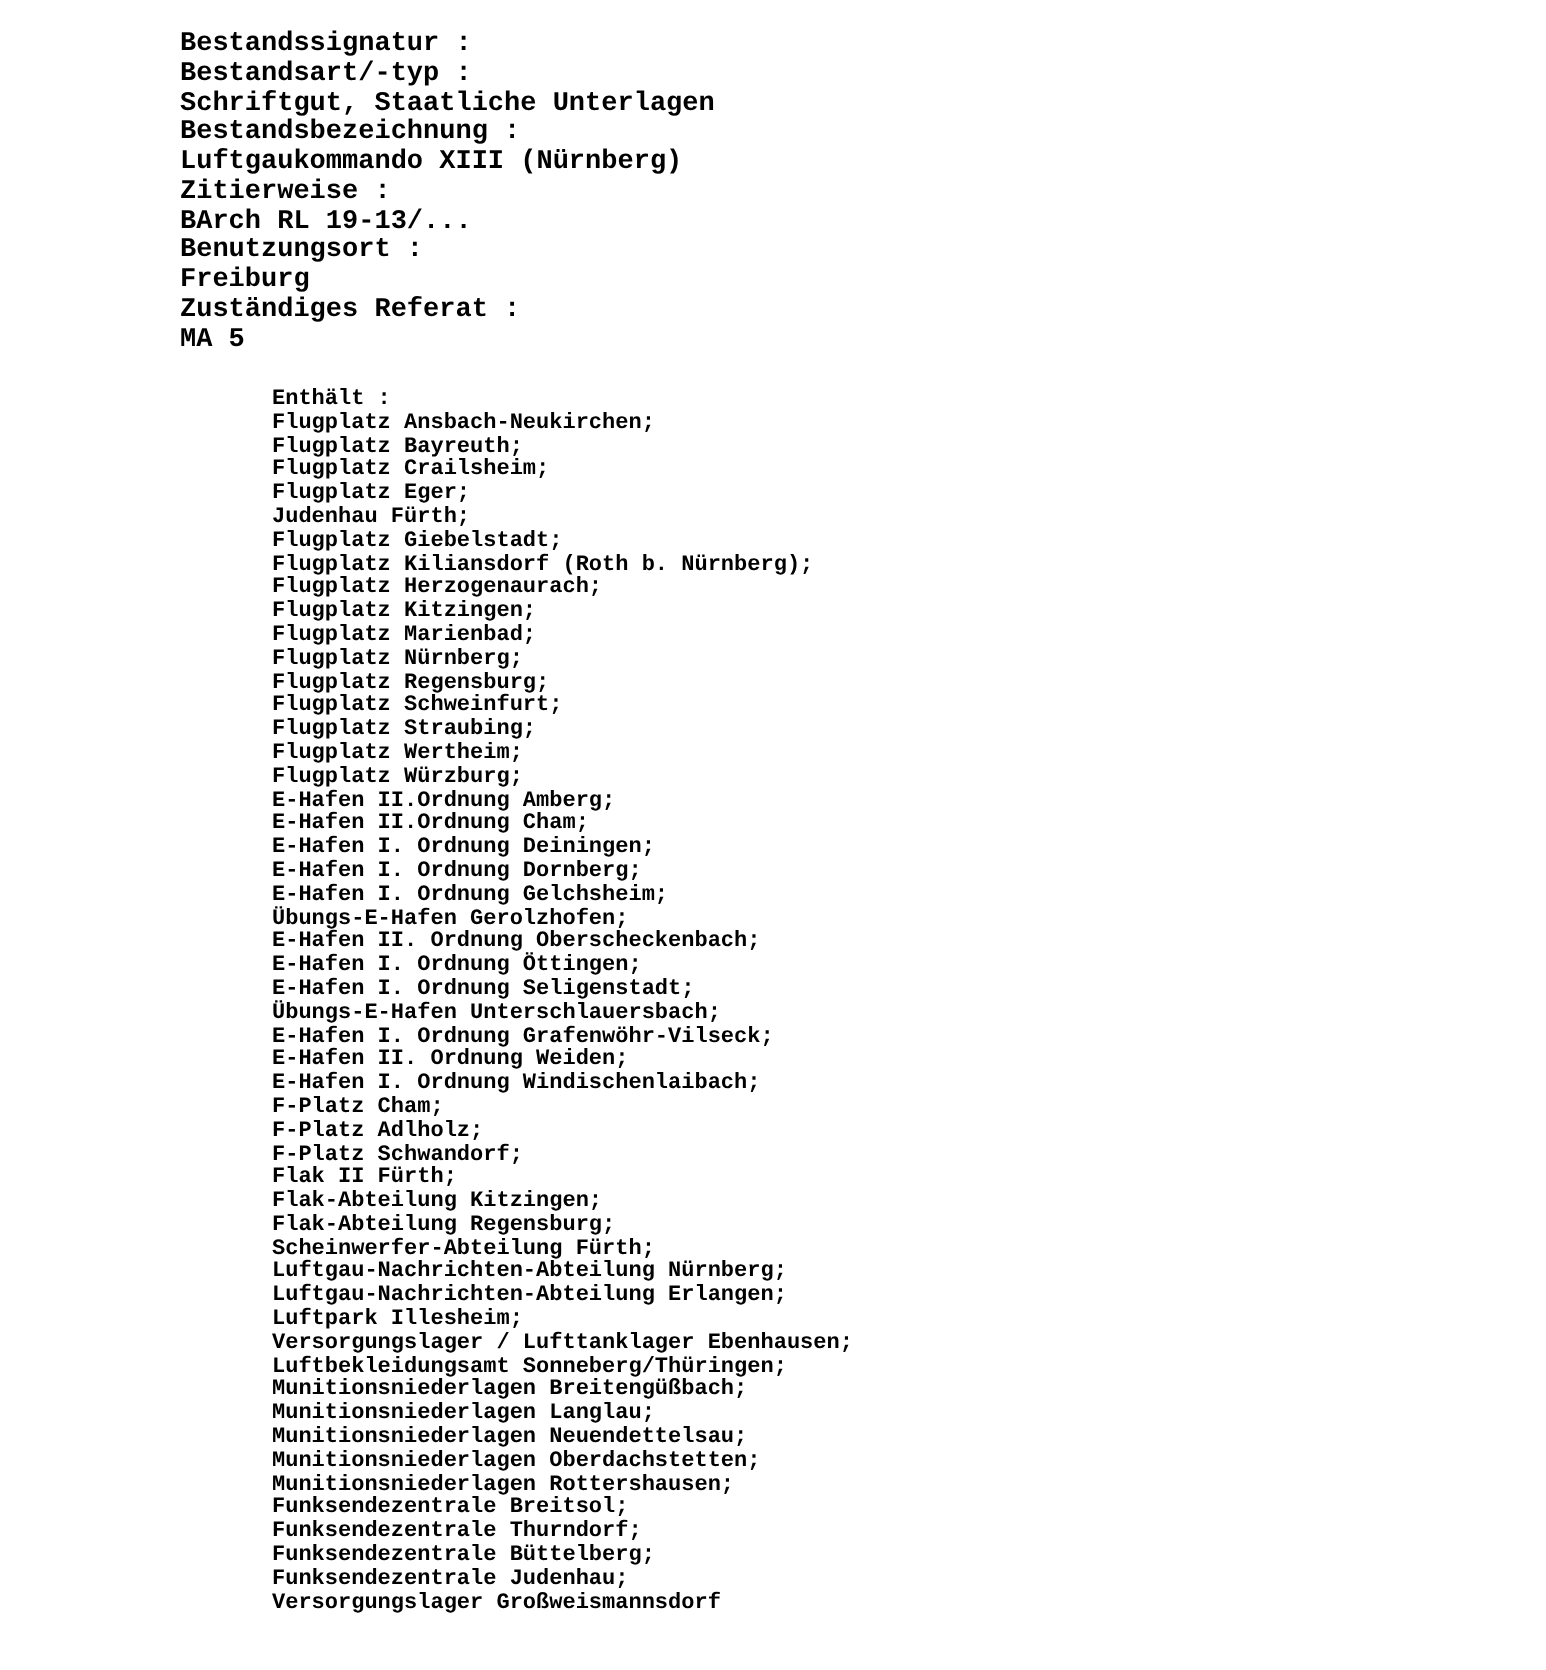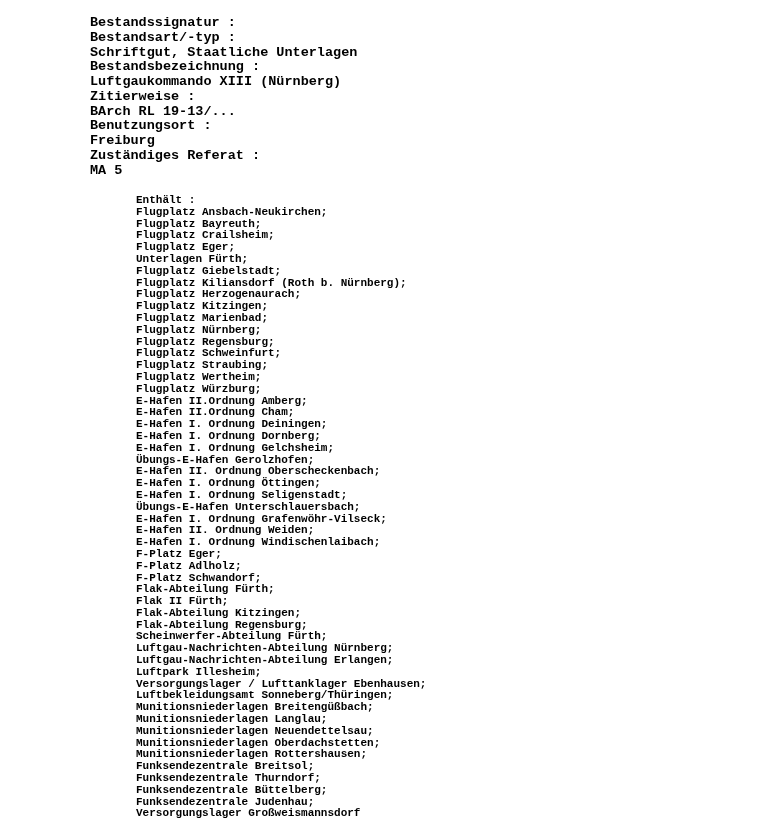--- a/index.html
+++ b/index.html
@@ -76,21 +76,21 @@
     <div>
 
         <div class="line">Flugplatz Ansbach-Neukirchen;</div>
 
         <div class="line">Flugplatz Bayreuth;</div>
 
         <div class="line">Flugplatz Crailsheim;</div>
 
         <div class="line">Flugplatz Eger;</div>
 
-        <div class="line">Unterlagen Fürth;</div>
+        <div class="line">Judenhau Fürth;</div>
 
         <div class="line">Flugplatz Giebelstadt;</div>
 
         <div class="line">Flugplatz Kiliansdorf (Roth b. Nürnberg);</div>
 
         <div class="line">Flugplatz Herzogenaurach;</div>
 
         <div class="line">Flugplatz Kitzingen;</div>
 
         <div class="line">Flugplatz Marienbad;</div>
@@ -126,27 +126,26 @@
         <div class="line">E-Hafen I. Ordnung Seligenstadt;</div>
 
         <div class="line">Übungs-E-Hafen Unterschlauersbach;</div>
 
         <div class="line">E-Hafen I. Ordnung Grafenwöhr-Vilseck;</div>
 
         <div class="line">E-Hafen II. Ordnung Weiden;</div>
 
         <div class="line">E-Hafen I. Ordnung Windischenlaibach;</div>
 
-        <div class="line">F-Platz Eger;</div>
+        <div class="line">F-Platz Cham;</div>
 
         <div class="line">F-Platz Adlholz;</div>
 
         <div class="line">F-Platz Schwandorf;</div>
 
-        <div class="line">Flak-Abteilung Fürth;</div>
 
         <div class="line">Flak II Fürth;</div>
 
         <div class="line">Flak-Abteilung Kitzingen;</div>
 
         <div class="line">Flak-Abteilung Regensburg;</div>
 
         <div class="line">Scheinwerfer-Abteilung Fürth;</div>
 
         <div class="line">Luftgau-Nachrichten-Abteilung Nürnberg;</div>

